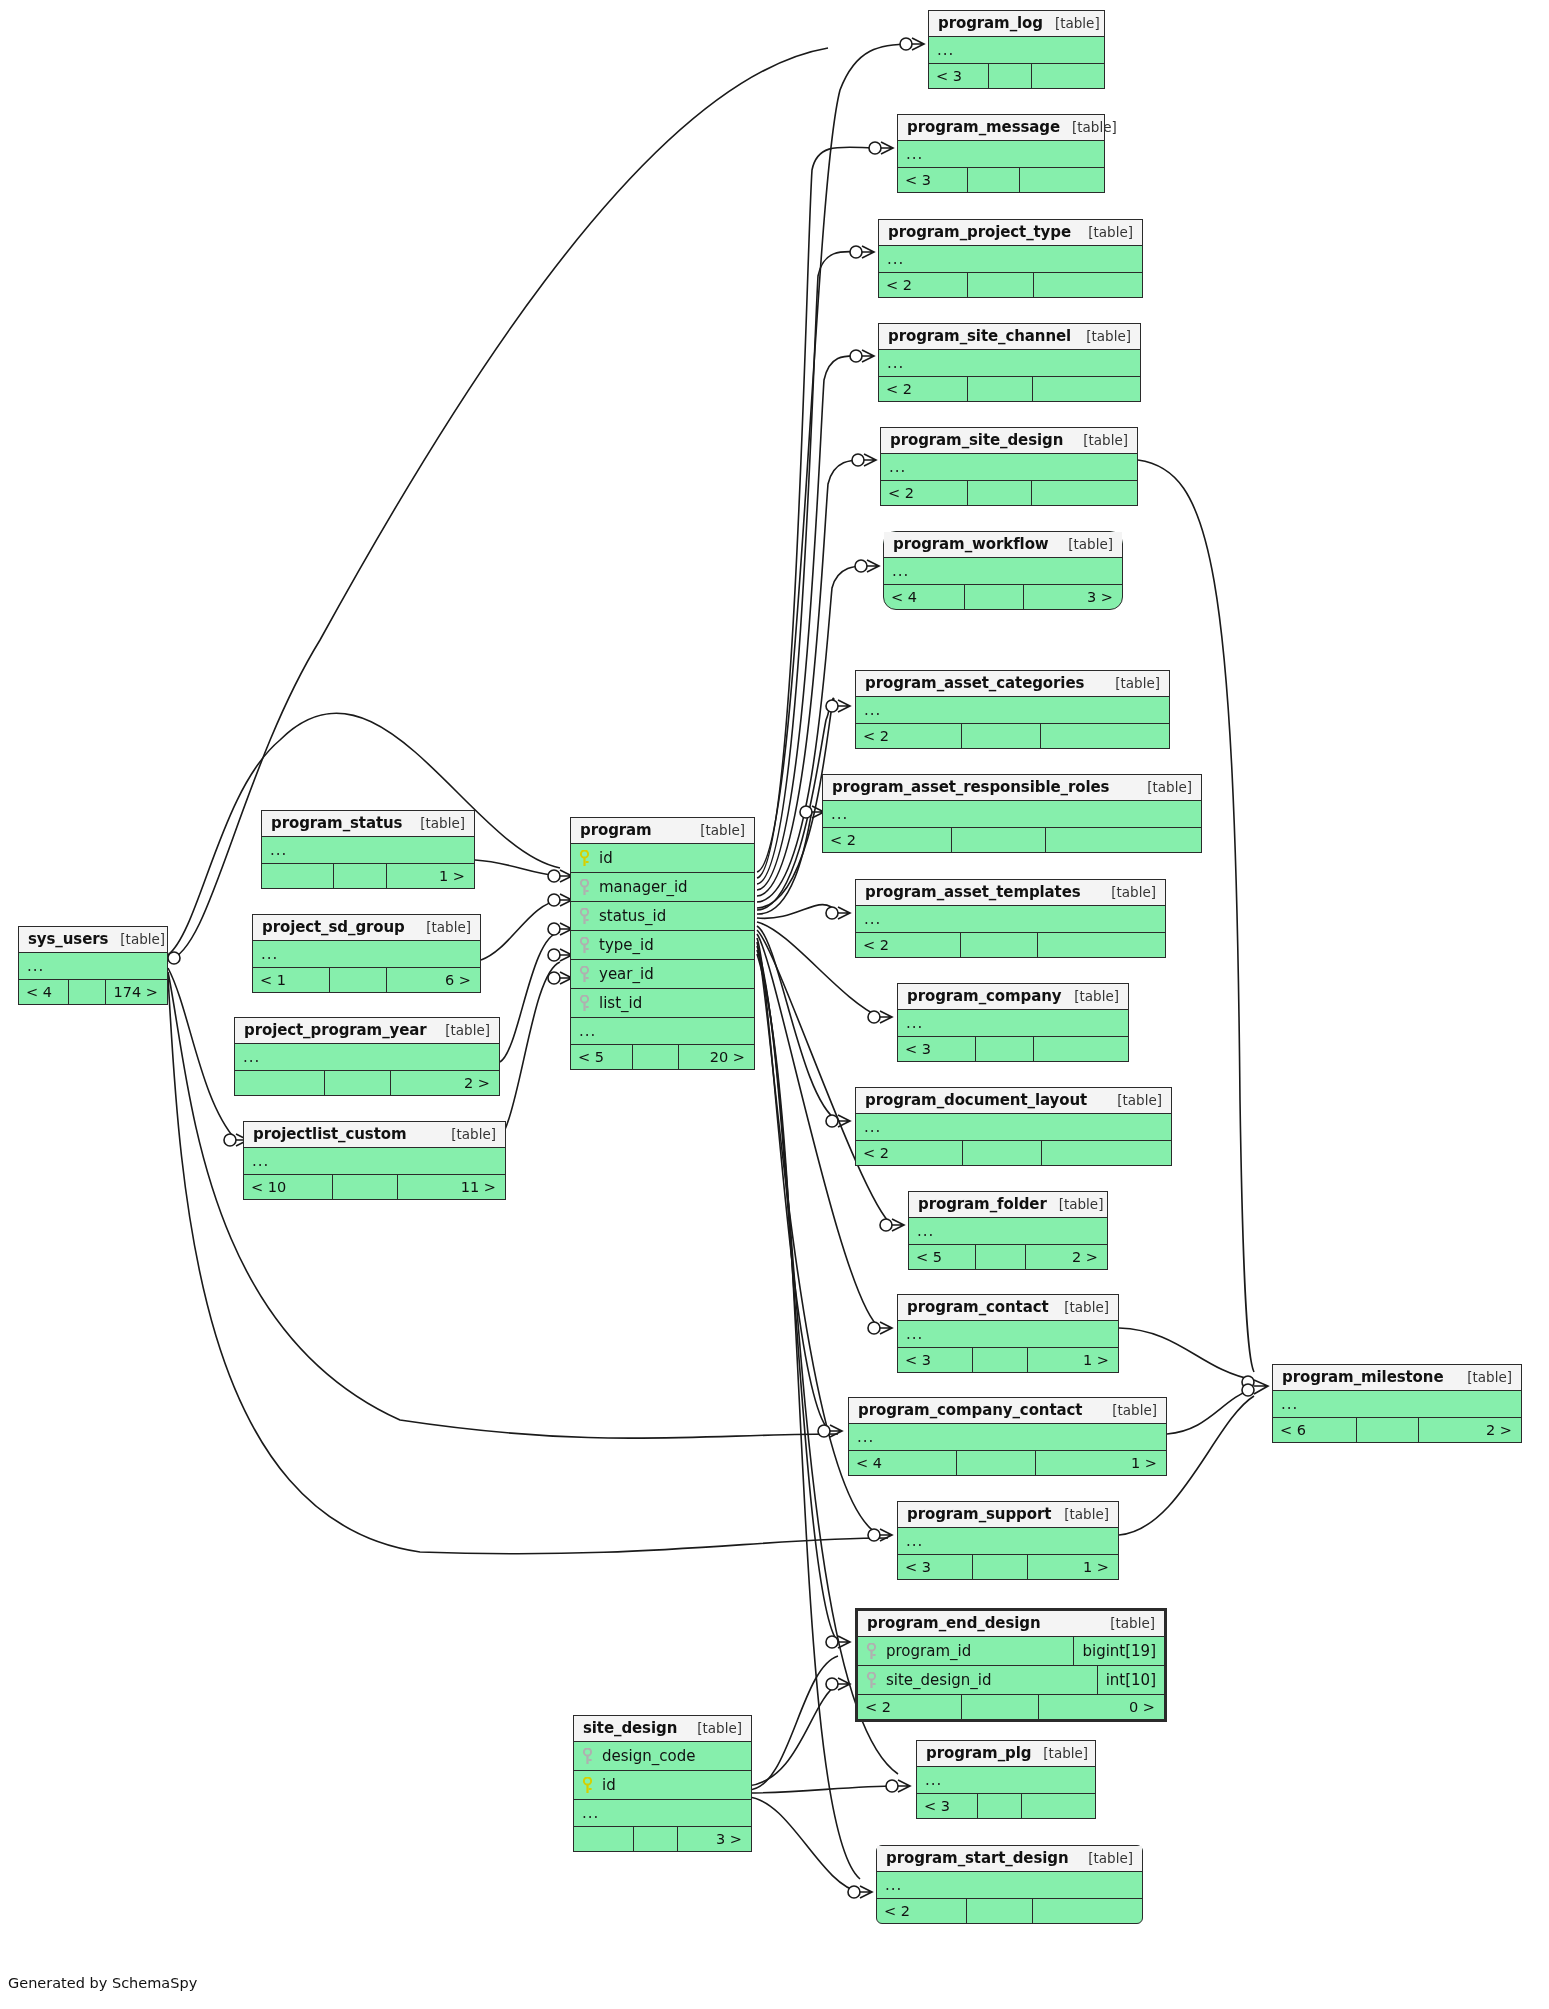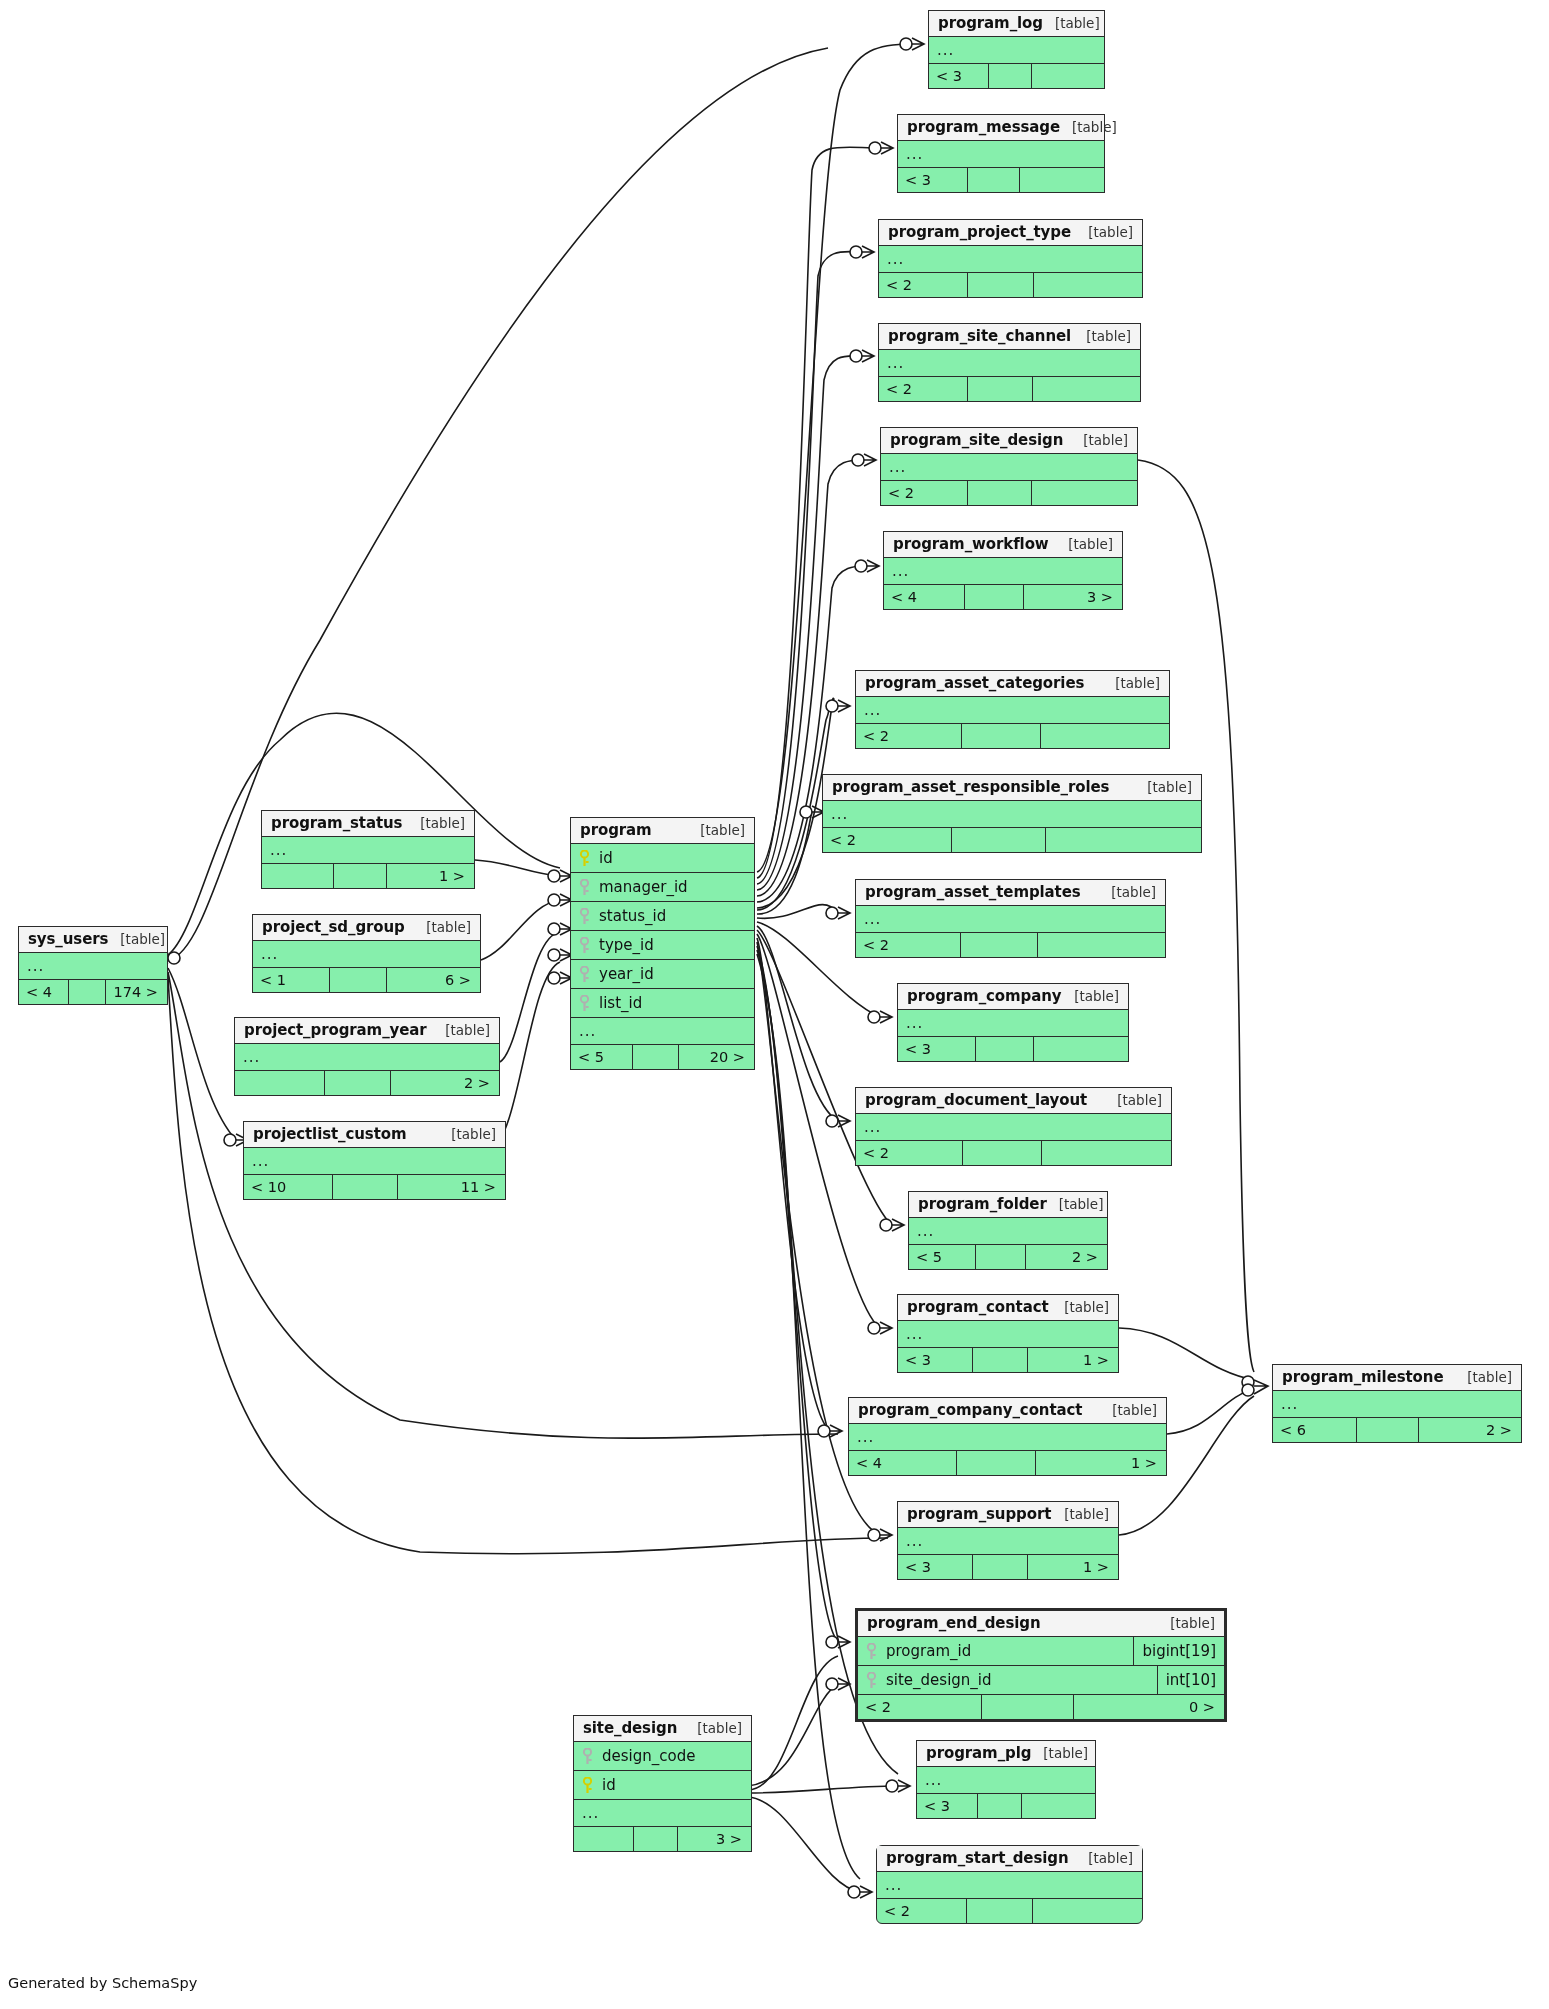--- a/index.html
+++ b/index.html
@@ -329,21 +329,21 @@
       <span class="ttag">[table]</span>
     </div>
     <div class="ell">...</div>
     <div class="foot">
       <div class="f1">&lt; 2</div>
       <div class="f2"></div>
       <div class="f3"></div>
     </div>
   </div>
 
-  <div class="tbl" style="left:883px;top:531px;width:240px;">
+  <div class="tbl" style="left:883px;top:531px;width:240px;border-radius:13px;">
     <div class="thead">
       <span class="tname">program_workflow</span>
       <span class="ttag">[table]</span>
     </div>
     <div class="ell">...</div>
     <div class="foot">
       <div class="f1">&lt; 4</div>
       <div class="f2"></div>
       <div class="f3">3 &gt;</div>
     </div>
@@ -472,21 +472,21 @@
       <span class="ttag">[table]</span>
     </div>
     <div class="ell">...</div>
     <div class="foot">
       <div class="f1">&lt; 3</div>
       <div class="f2"></div>
       <div class="f3">1 &gt;</div>
     </div>
   </div>
 
-  <div class="tbl thick" style="left:855px;top:1608px;width:372px;">
+  <div class="tbl thick" style="left:855px;top:1608px;width:312px;">
     <div class="thead">
       <span class="tname">program_end_design</span>
       <span class="ttag">[table]</span>
     </div>
     <div class="col">
       <span class="kw">
         <svg class="keyicon" width="11" height="17" viewBox="0 0 11 17">
             <circle cx="5.5" cy="4" r="3.6" fill="none" stroke="#b0b0b0" stroke-width="2"></circle>
             <rect x="4.4" y="7" width="2.2" height="9" fill="#b0b0b0"></rect>
             <rect x="6.6" y="11" width="3" height="2" fill="#b0b0b0"></rect>

